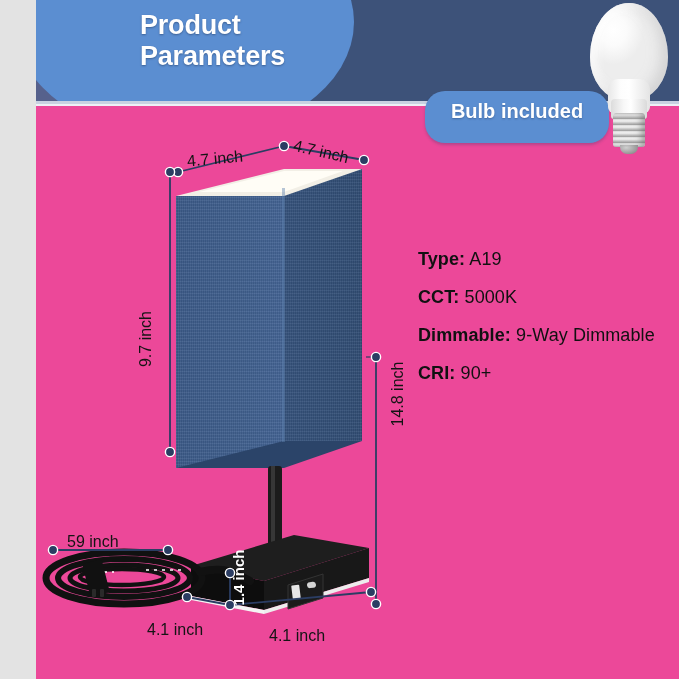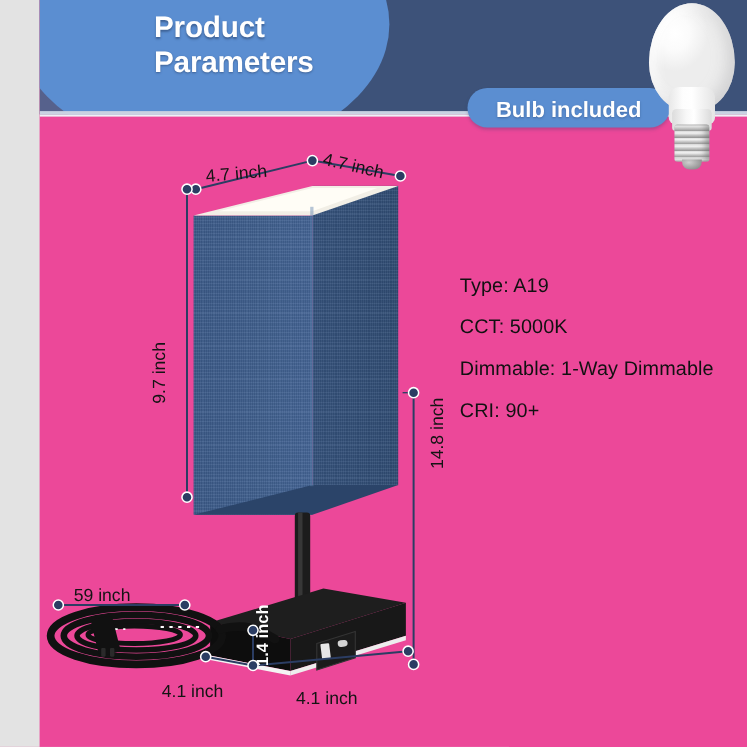--- a/index.html
+++ b/index.html
@@ -27,21 +27,21 @@
     color:#ffffff;font-size:27px;font-weight:bold;line-height:1.14;
     letter-spacing:-0.2px;
     text-shadow:0 1px 2px rgba(25,40,70,.45);
     white-space:pre-line;
   }
   .header-underline{position:absolute;left:0;top:101px;width:679px;height:3px;background:#c9d2e2;}
   .header-underline2{position:absolute;left:0;top:104px;width:679px;height:2px;background:#eef1f6;}
 
   
   .bulb-pill{
-    position:absolute;left:389px;top:80px;width:184px;height:36px;
+    position:absolute;left:389px;top:91px;width:184px;height:52px;
     background:#5b8ed1;border-radius:20px;
     box-shadow:0 2px 3px rgba(40,60,100,.28);
   }
   .bulb-pill-label{
     position:absolute;left:0;top:0;width:184px;height:40px;
     display:flex;align-items:center;justify-content:center;
     color:#ffffff;font-size:20px;font-weight:bold;
     text-shadow:0 1px 2px rgba(30,50,90,.4);
   }
 
@@ -110,21 +110,21 @@
   .d-14{left:175px;top:569px;transform:rotate(-90deg);transform-origin:center;font-size:15px;}
   .d-41a{left:111px;top:621px;}
   .d-41b{left:233px;top:627px;}
 
   
   .specs{position:absolute;left:382px;top:249px;width:290px;}
   .spec-row{
     font-size:18px;color:#111111;margin-bottom:17px;white-space:nowrap;
     letter-spacing:.1px;
   }
-  .spec-key{font-weight:normal;}
+  .spec-key{font-weight:bold;}
   .spec-val{font-weight:normal;}
 </style>
 </head>
 <body>
 
 <div id="page">
 
   <div class="header">
     <div class="header-blob-dark"></div>
     <div class="header-blob-light"></div>
@@ -240,21 +240,21 @@
     <div class="spec-row">
       <span class="spec-key">Type:</span>
       <span class="spec-val">A19</span>
     </div>
     <div class="spec-row">
       <span class="spec-key">CCT:</span>
       <span class="spec-val">5000K</span>
     </div>
     <div class="spec-row">
       <span class="spec-key">Dimmable:</span>
-      <span class="spec-val">1-Way Dimmable</span>
+      <span class="spec-val">9-Way Dimmable</span>
     </div>
     <div class="spec-row">
       <span class="spec-key">CRI:</span>
       <span class="spec-val">90+</span>
     </div>
   </div>
 
 </div>
 
 </body></html>

